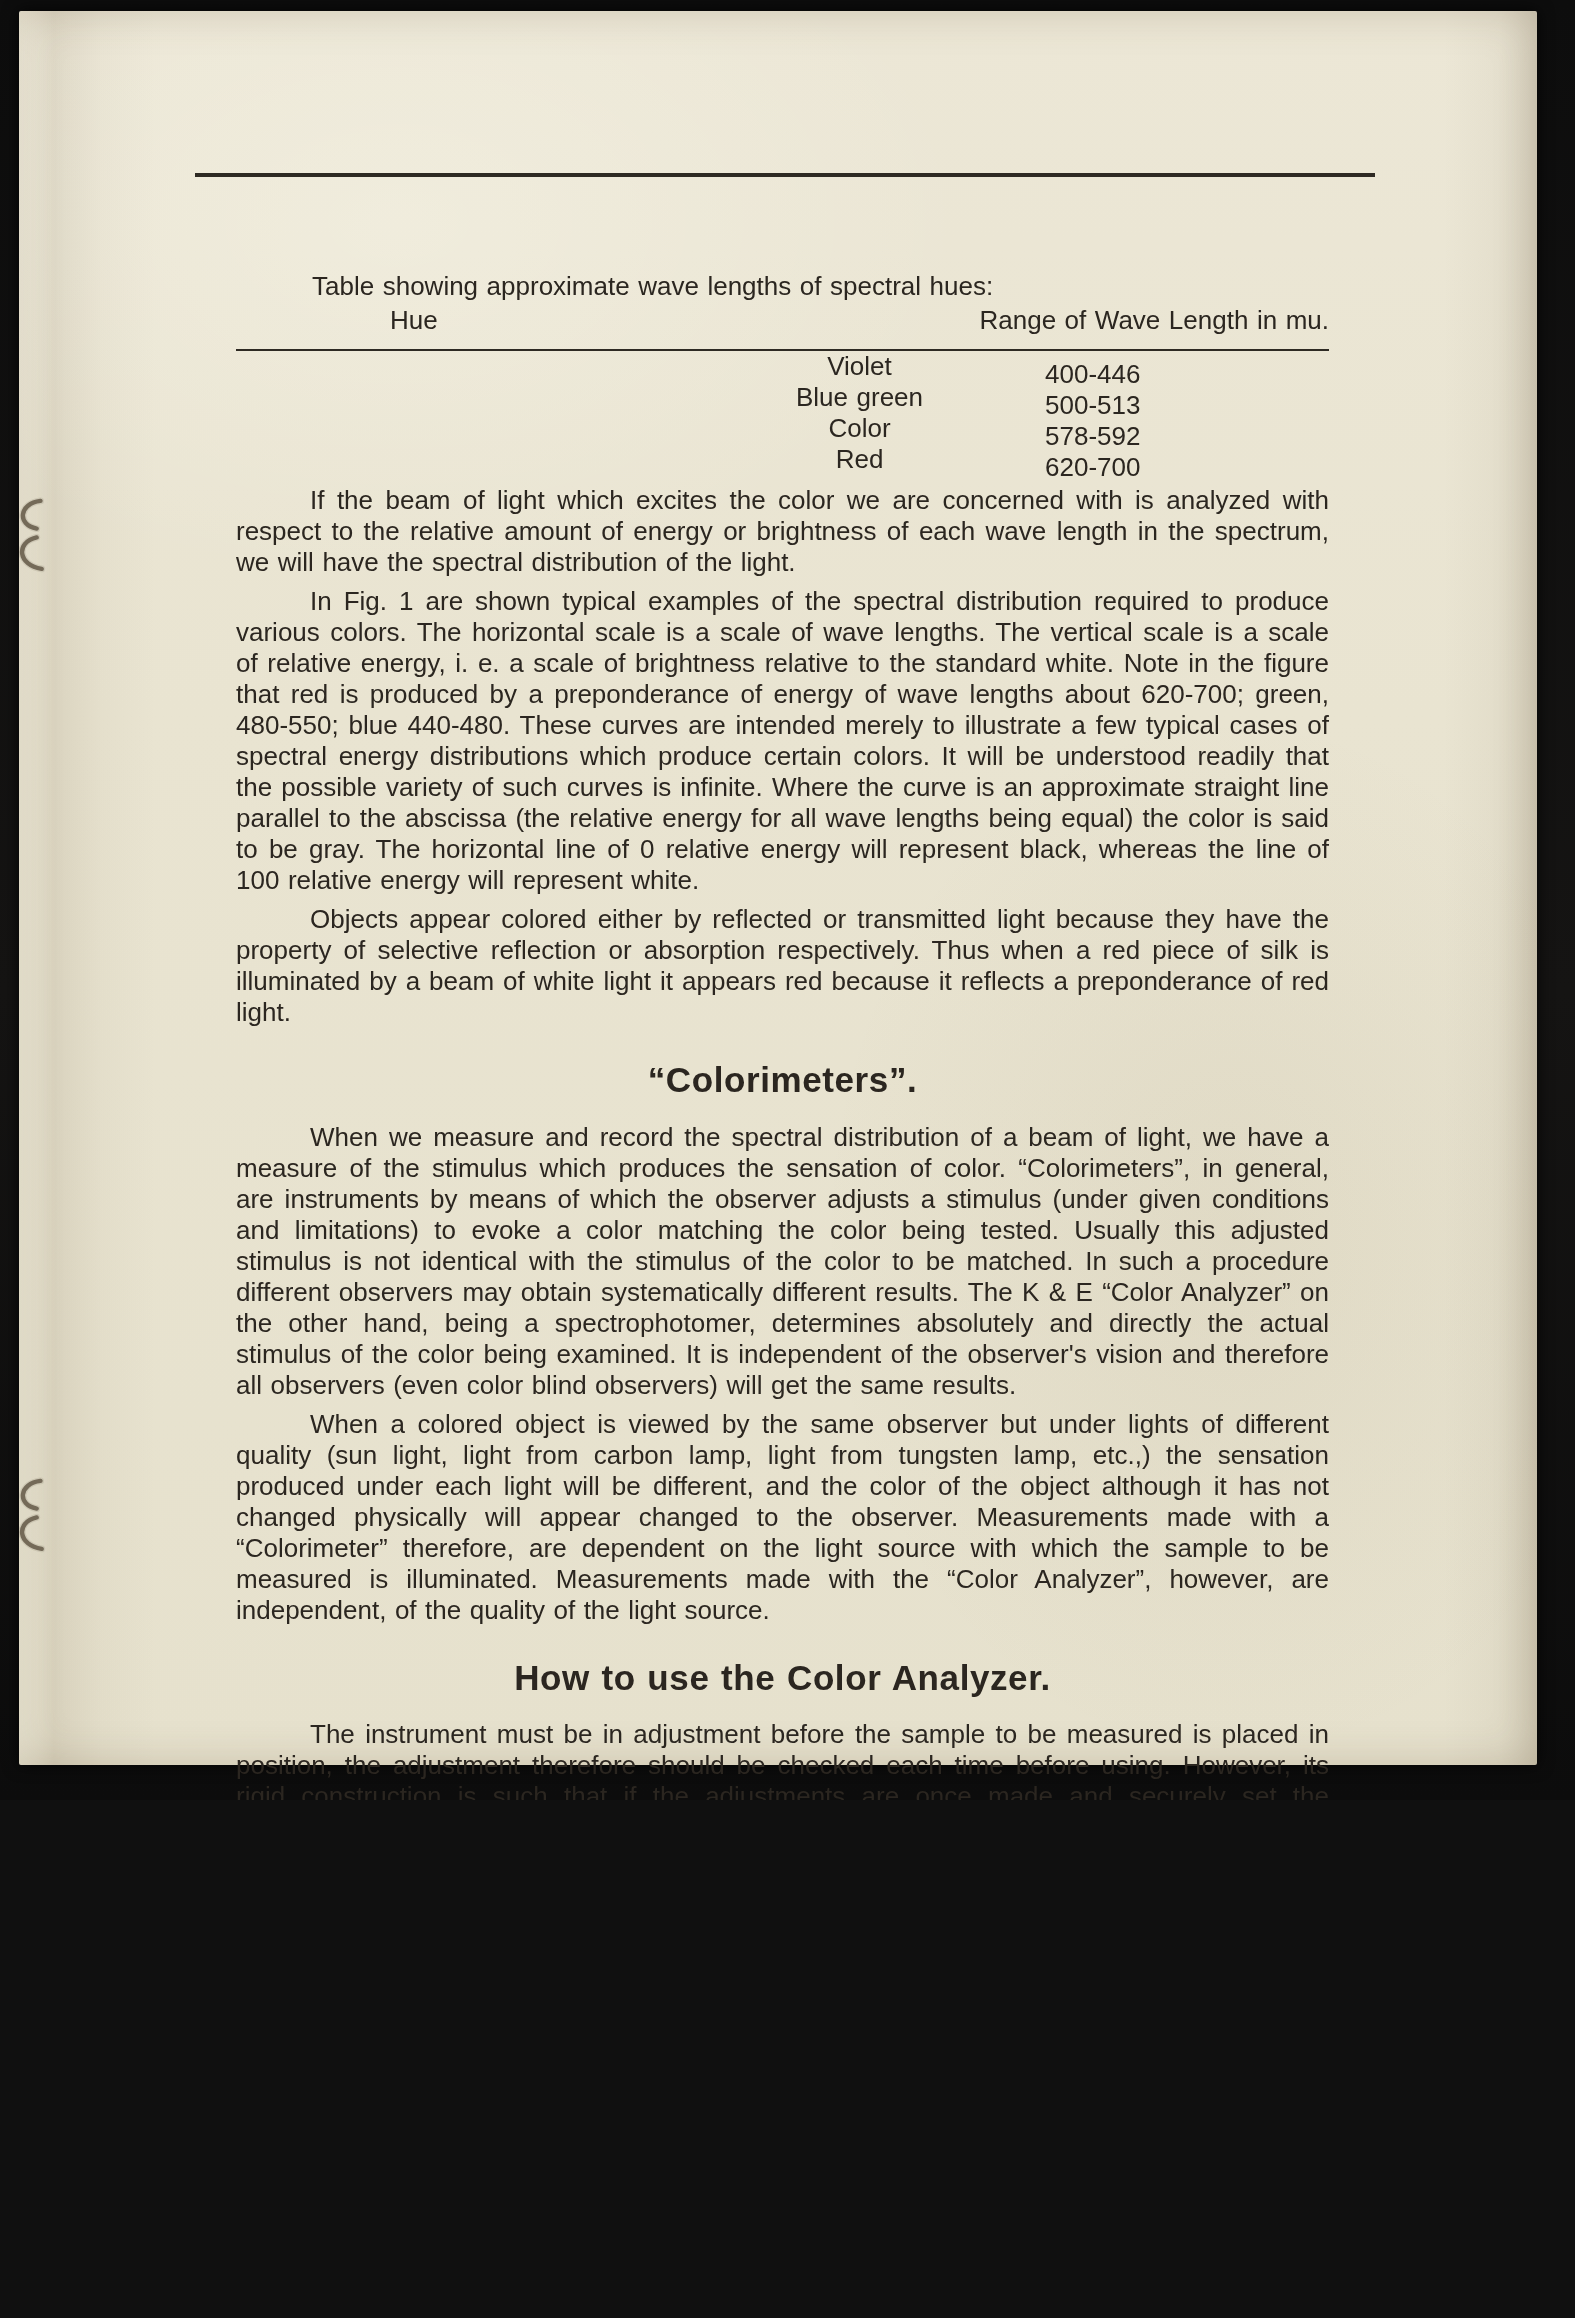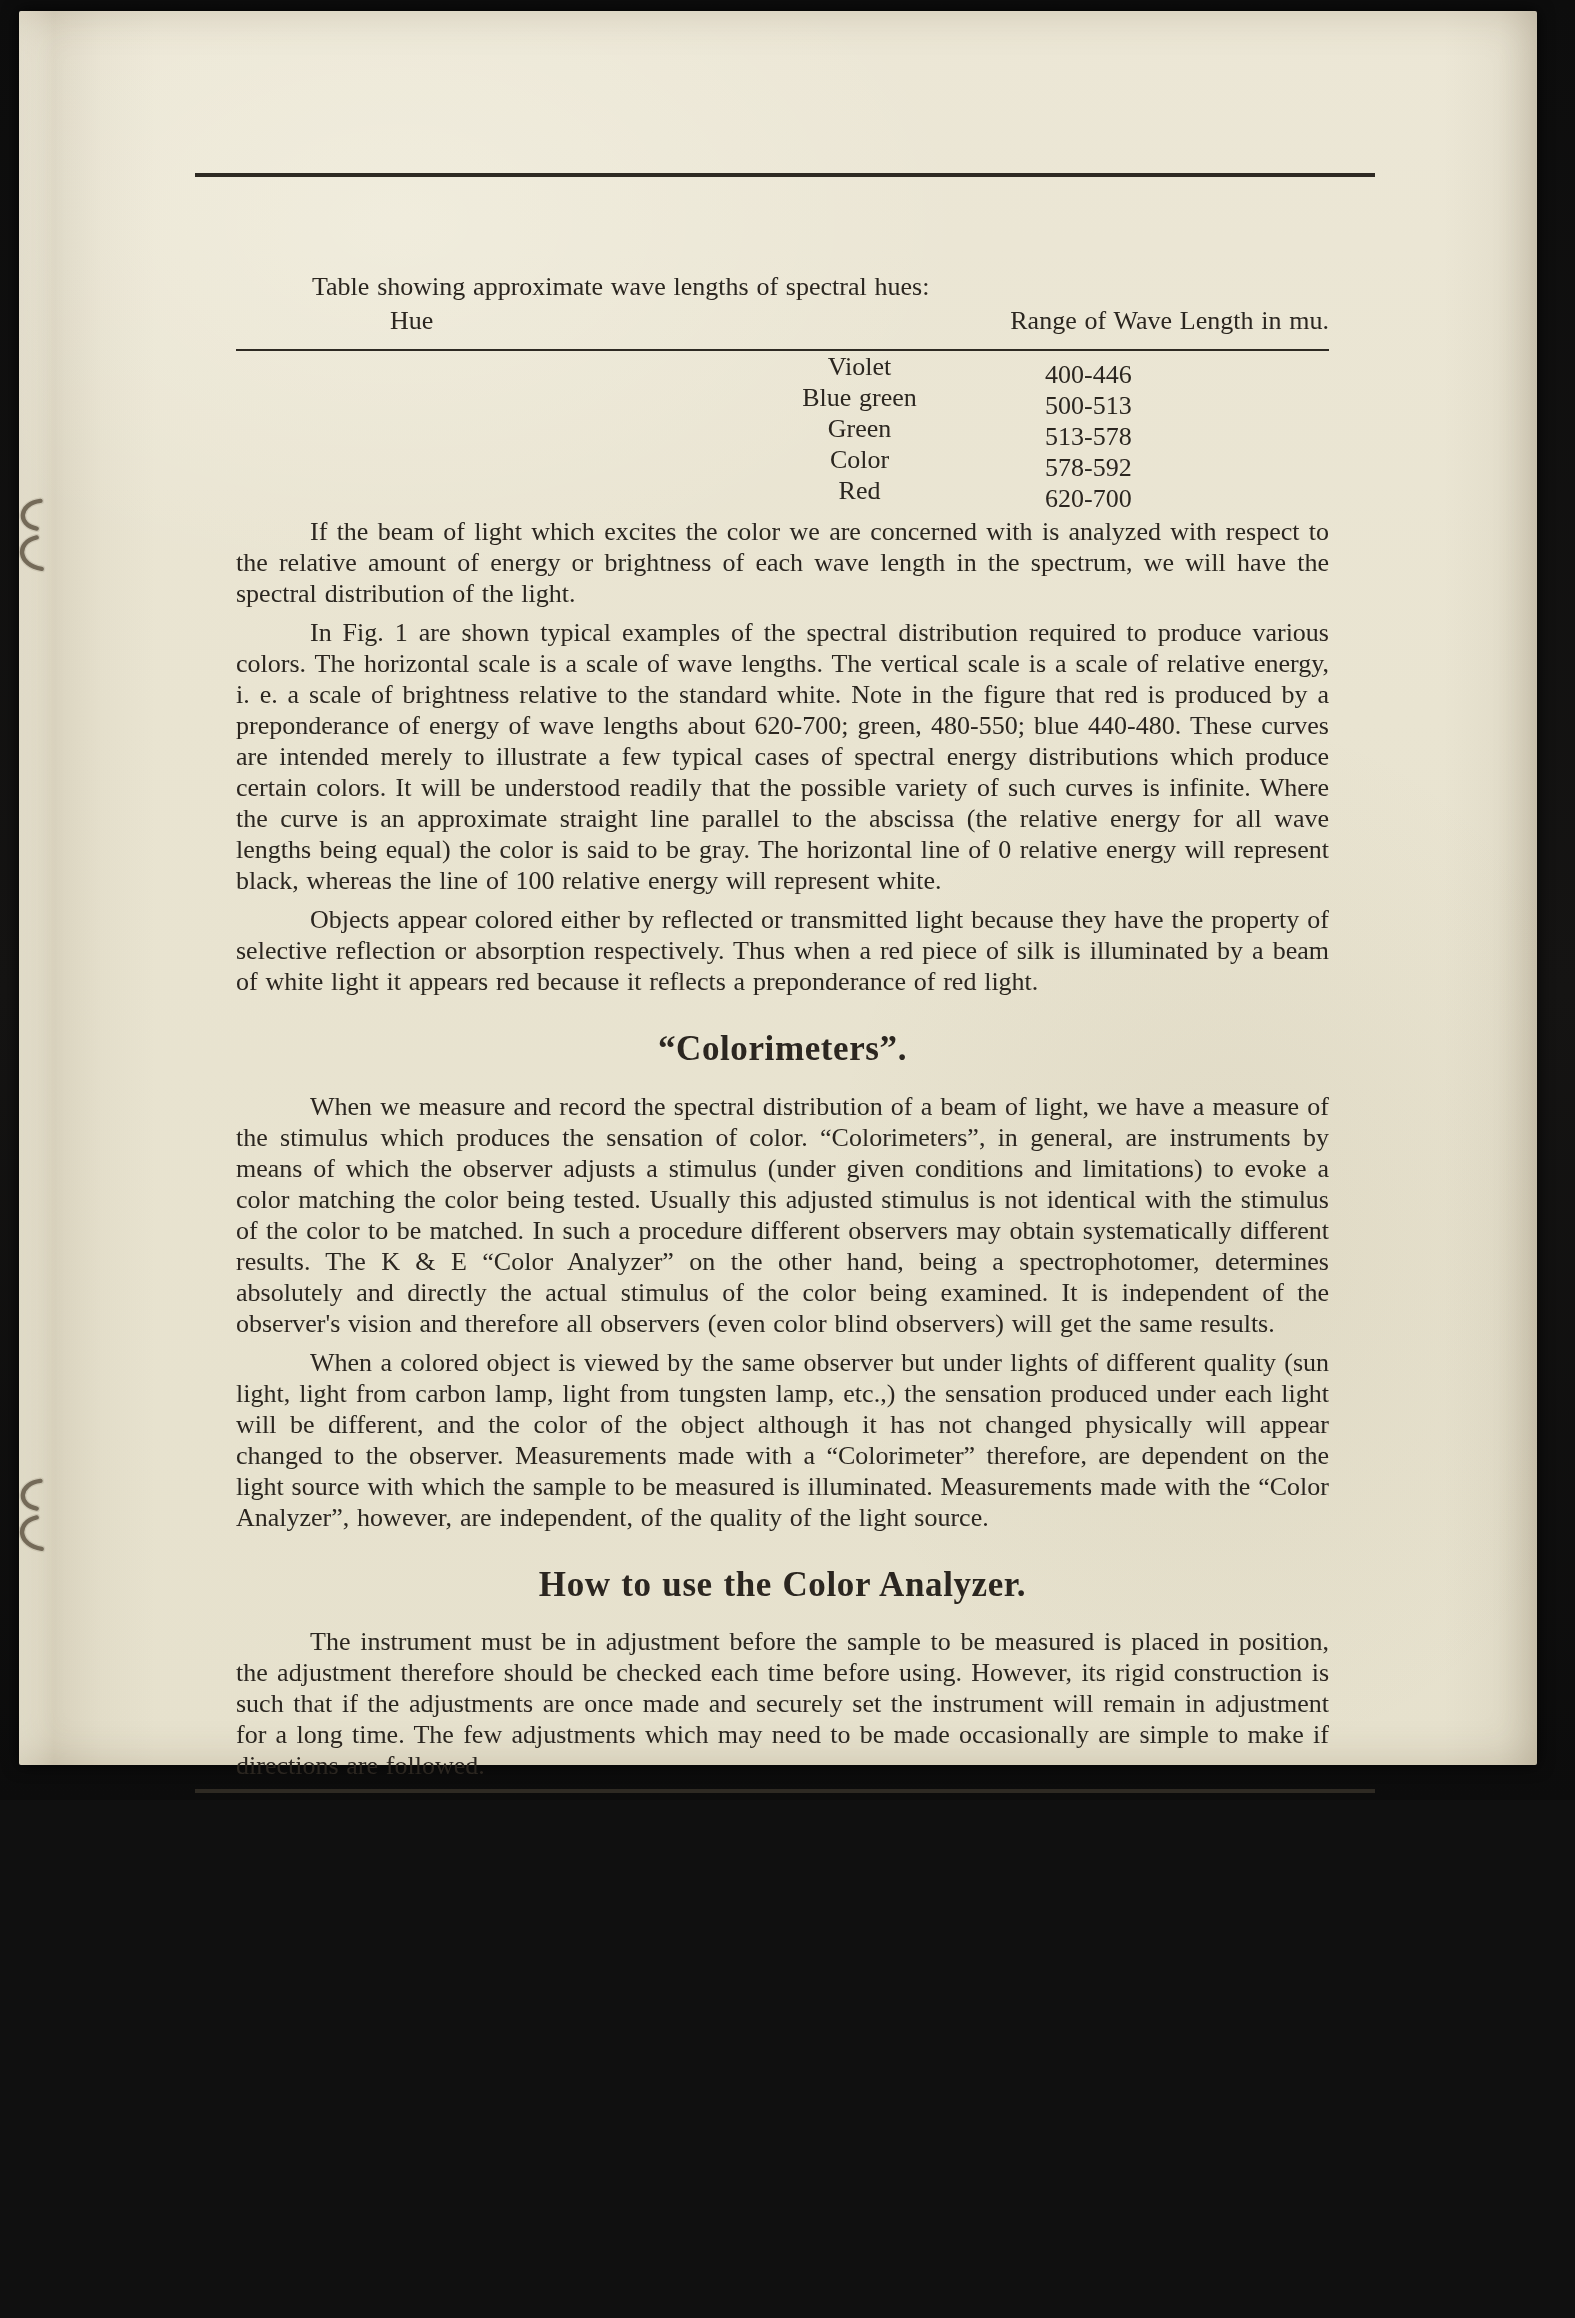--- a/index.html
+++ b/index.html
@@ -4,21 +4,21 @@
 <style>
   html, body { margin: 0; padding: 0; }
   body { background: #101010; }
 
   .scene {
     position: relative;
     width: 1576px;
     height: 1800px;
     background: linear-gradient(180deg, #0d0d0d 0%, #151413 55%, #0c0c0c 100%);
     overflow: hidden;
-    font-family: Liberation Serif, serif;
+    font-family: Liberation Sans, sans-serif;
   }
 
   .paper {
     position: absolute;
     left: 19px;
     top: 11.3px;
     right: 39px;
     bottom: 35px;
     display: flex;
     flex-direction: column;
@@ -145,24 +145,20 @@
         <div class="tbody">
           <div class="trow">
             <span class="hue">Violet</span>
             <span class="range">400-446</span>
           </div>
           <div class="trow">
             <span class="hue">Blue green</span>
             <span class="range">500-513</span>
           </div>
           <div class="trow">
-            <span class="hue">Green</span>
-            <span class="range">513-578</span>
-          </div>
-          <div class="trow">
             <span class="hue">Color</span>
             <span class="range">578-592</span>
           </div>
           <div class="trow">
             <span class="hue">Red</span>
             <span class="range">620-700</span>
           </div>
         </div>
       </div>
 

